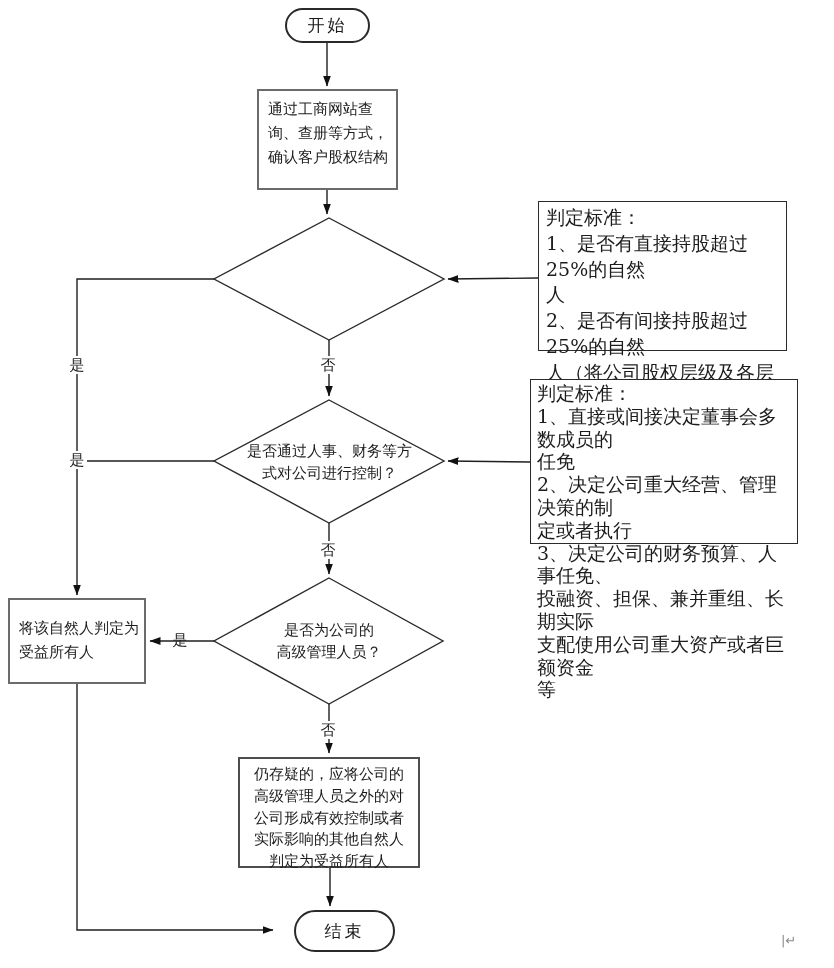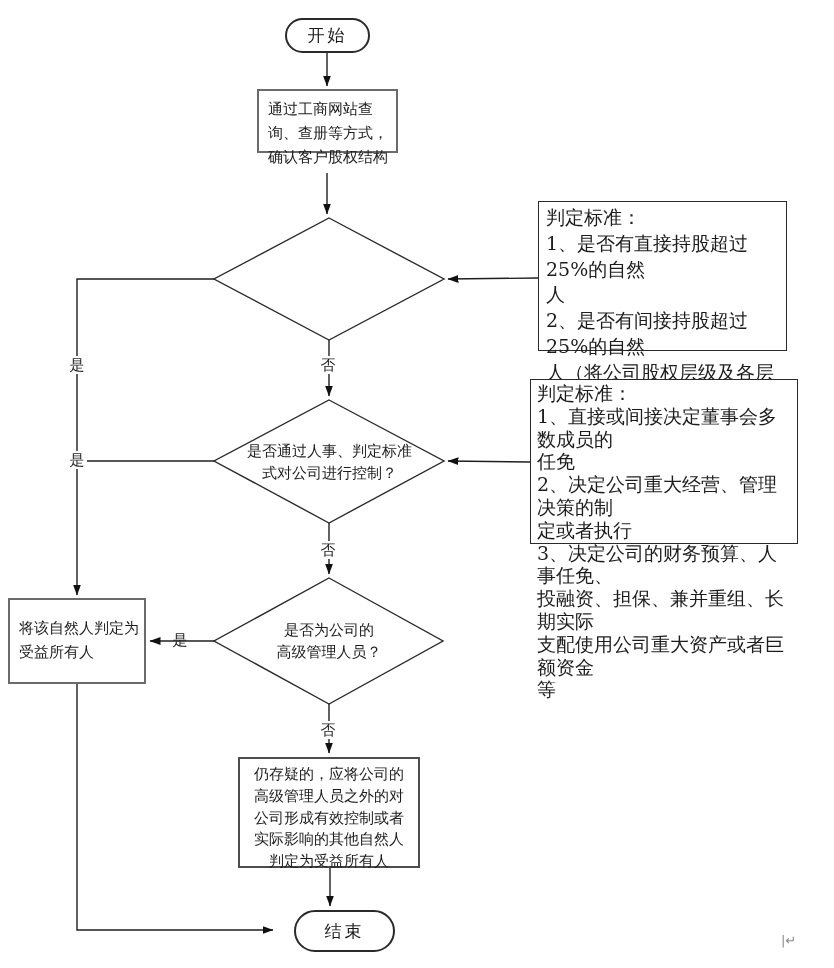--- a/index.html
+++ b/index.html
@@ -69,30 +69,30 @@
       <path d="M330,868 L330,906" marker-end="url(#arrow)"></path>
       <path d="M77,684 L77,930 L273,930" marker-end="url(#arrow)"></path>
     </g>
     <g fill="#ffffff" stroke="#2a2a2a" stroke-width="1.4">
       <polygon points="329,218 444,279 329,340 214,279"></polygon>
       <polygon points="329,400 444,461 329,523 214,461"></polygon>
       <polygon points="329,578 443,641 329,704 214,641"></polygon>
     </g>
   </svg>
 
-  <div class="node terminal" style="left:285px;top:18px;width:85px;height:35px;">开始</div>
+  <div class="node terminal" style="left:285px;top:8px;width:85px;height:35px;">开始</div>
 
   <div class="node terminal" style="left:294px;top:910px;width:101px;height:42px;border-radius:21px;">结束</div>
 
-  <div class="node process" style="left:257px;top:89px;width:141px;height:64px;">通过工商网站查
+  <div class="node process" style="left:257px;top:89px;width:141px;height:101px;">通过工商网站查
 询、查册等方式，
 确认客户股权结构</div>
 
 
-  <div class="diamond-label" style="left:222px;top:417px;width:215px;height:90px;">是否通过人事、判定标准
+  <div class="diamond-label" style="left:222px;top:417px;width:215px;height:90px;">是否通过人事、财务等方
 式对公司进行控制？</div>
 
   <div class="diamond-label" style="left:234px;top:597px;width:190px;height:88px;">是否为公司的
 高级管理人员？</div>
 
   <div class="node note" style="left:538px;top:201px;width:249px;height:150px;line-height:1.36;padding:3px 5px 3px 7px;">判定标准：
 1、是否有直接持股超过25%的自然
 人
 2、是否有间接持股超过25%的自然
 人（将公司股权层级及各层级实际

